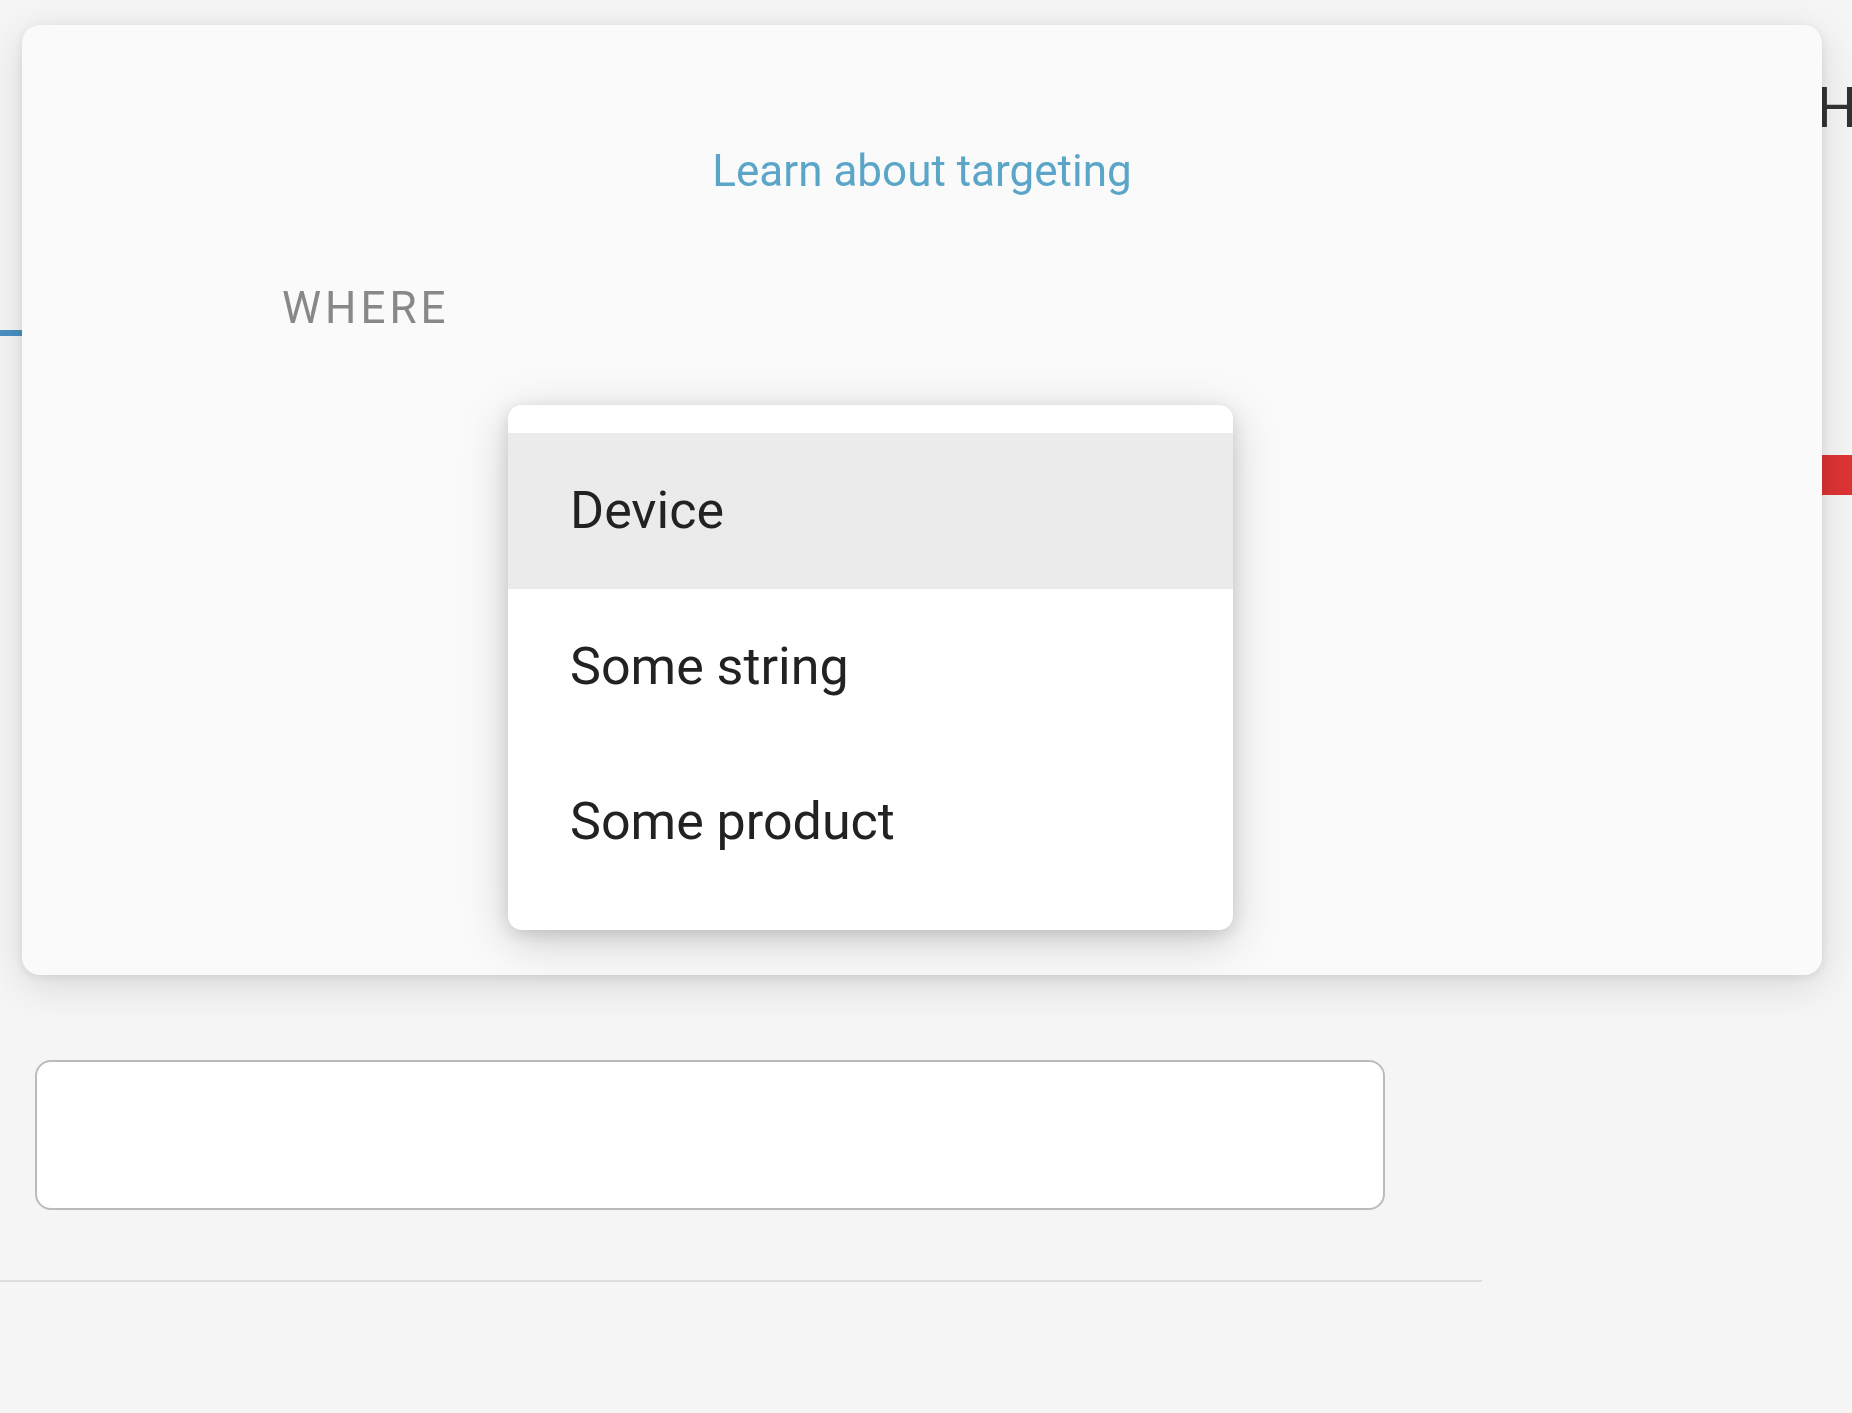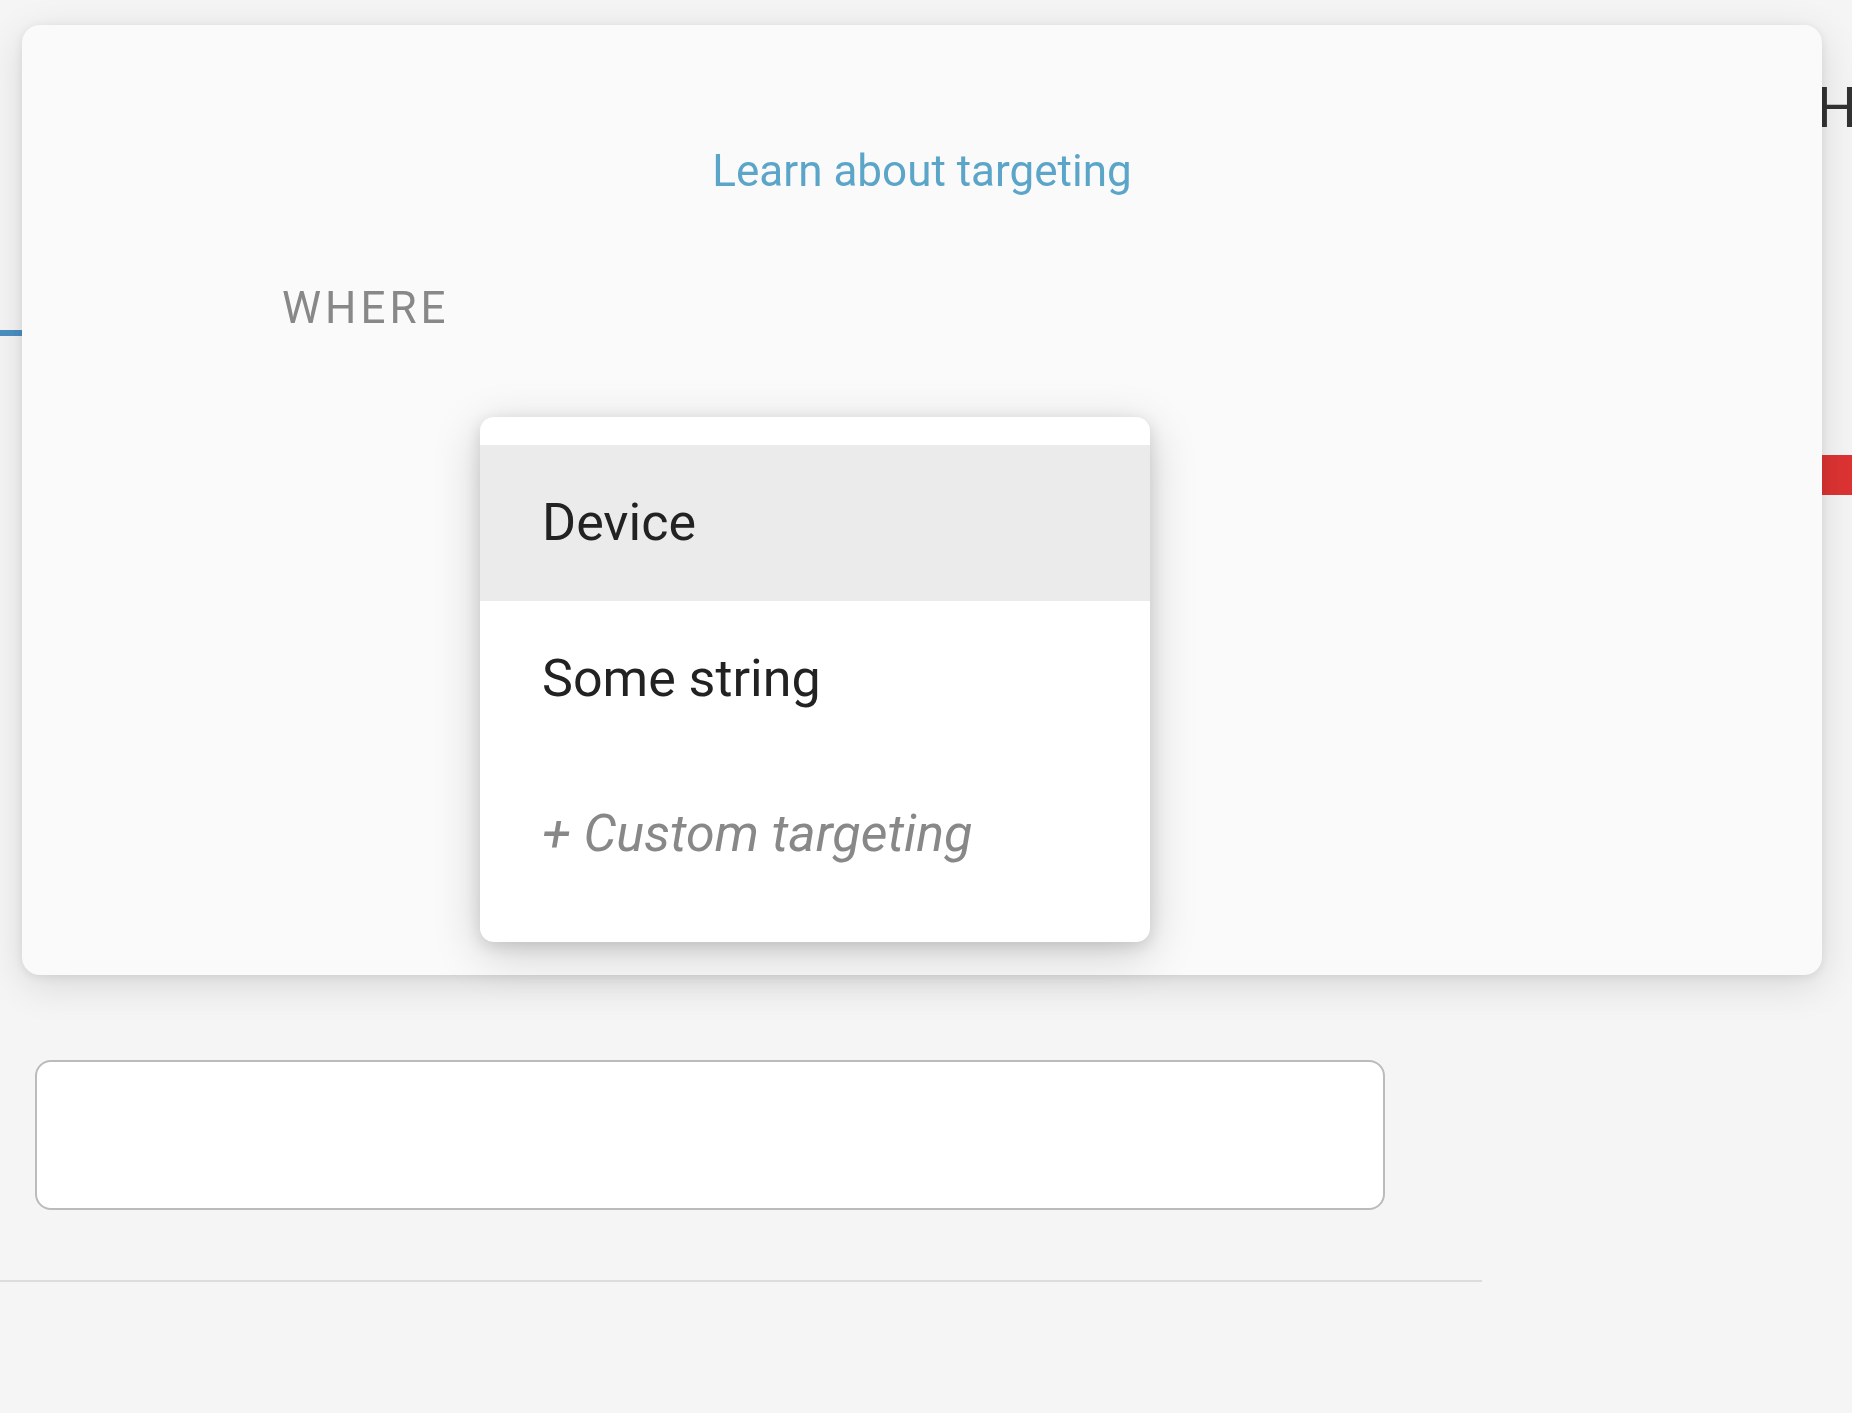--- a/index.html
+++ b/index.html
@@ -126,29 +126,28 @@
       font-size: 44px;
       color: #888;
       letter-spacing: 4px;
       font-weight: 400;
       padding-top: 85px;
     }
     
     .dropdown-menu {
       position: absolute;
       top: 405px;
-      left: 480px;
-      width: 670px;
+      left: 508px;
+      width: 725px;
       background: white;
       border-radius: 14px;
       box-shadow: 0 12px 48px rgba(0,0,0,0.18), 0 4px 16px rgba(0,0,0,0.12);
       padding-top: 28px;
       padding-bottom: 30px;
       z-index: 100;
-      margin-top: 12px;
     }
     
     .dropdown-item {
       padding: 44px 62px;
       font-size: 52px;
       font-weight: 400;
       color: #222;
       cursor: pointer;
       line-height: 1.3;
     }
@@ -178,14 +177,14 @@
   <a class="learn-link">Learn about targeting</a>
 
   <div class="where-row">
     <span class="where-label">WHERE</span>
   </div>
 </div>
 
 <div class="dropdown-menu">
   <div class="dropdown-item highlighted">Device</div>
   <div class="dropdown-item">Some string</div>
-  <div class="dropdown-item custom">+ Custom targeting</div>
+  <div class="dropdown-item">Some product</div>
 </div>
 
 </body></html>

